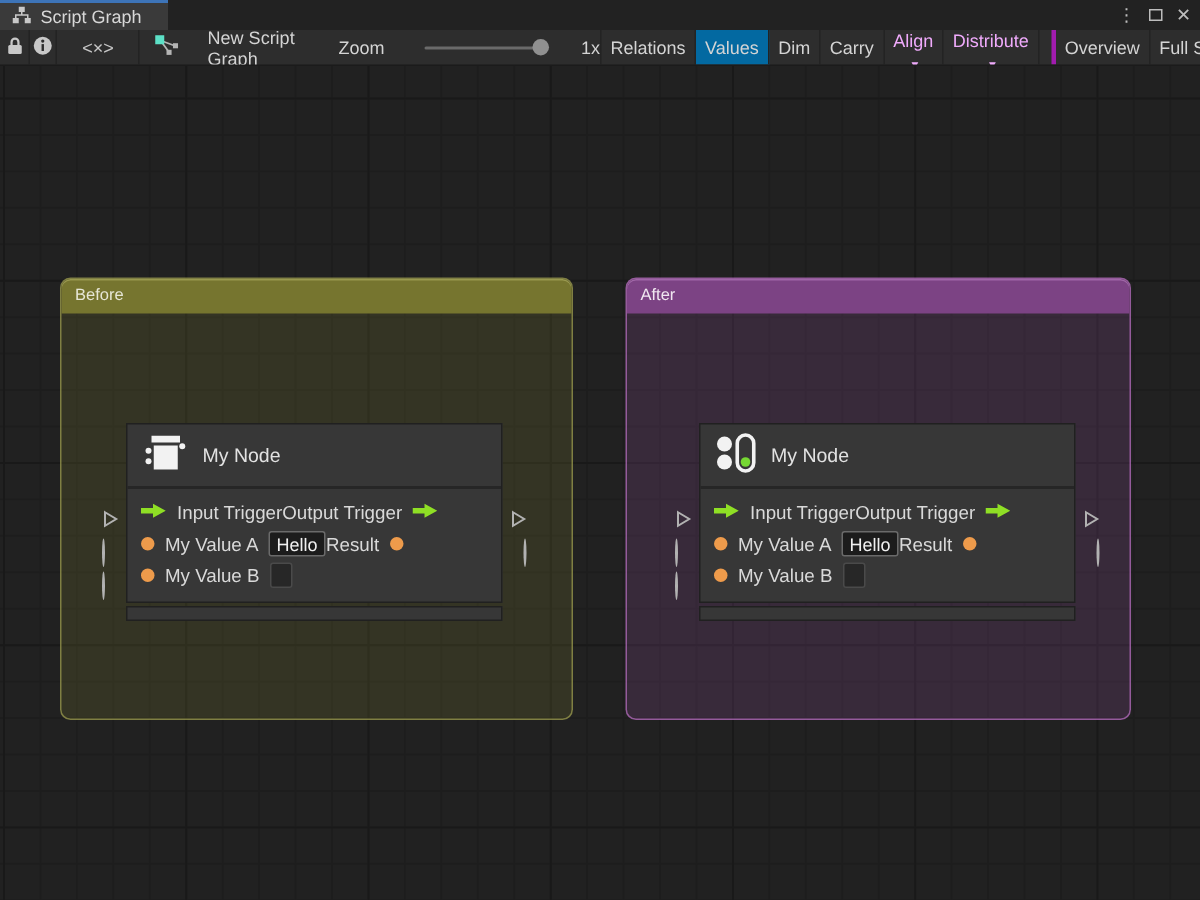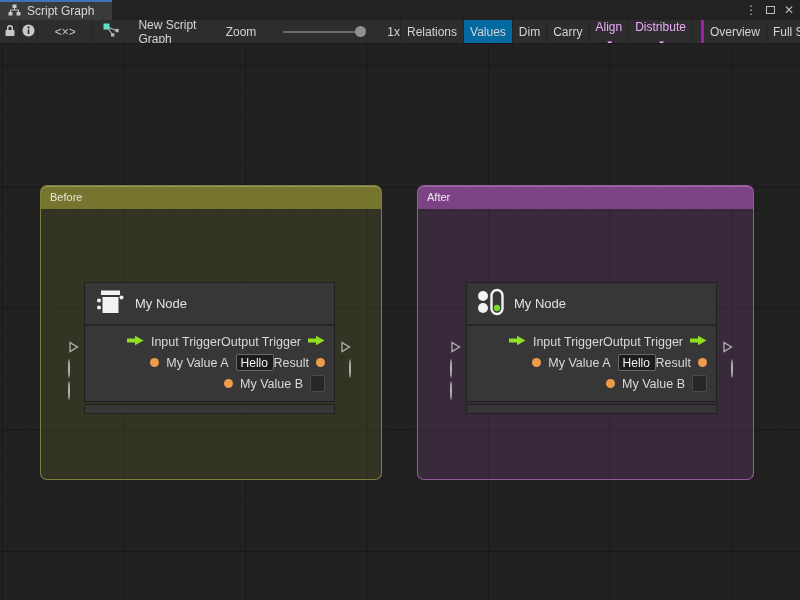--- a/index.html
+++ b/index.html
@@ -69,21 +69,21 @@
   
   .node { position:absolute; width:251px; }
   .node.n-before { left:84px; top:238px; }
   .node.n-after  { left:466px; top:238px; }
   .node-main { background:#373737; border:1px solid #202020; }
   .node-header { height:43px; display:flex; align-items:center; gap:10px;
                  padding:0 10px; border-bottom:2px solid #262626;
                  color:#e2e2e2; font-size:13px; }
   .node-body { padding:5px 0 7px; }
   .prow { height:21px; display:flex; align-items:center;
-          justify-content:flex-end; padding:0 9px;
+          justify-content:flex-start; padding:0 9px;
           color:#d9d9d9; font-size:12.5px; }
   .pside { display:flex; align-items:center; gap:7px; }
   .vdot { width:9px; height:9px; border-radius:50%; background:#ee9b4b; }
   .vinput { height:17px; background:#1c1c1c; border:1px solid #6a6a6a;
             border-radius:2px; color:#f0f0f0; font-size:12px; padding:4px 4px;
             font-family:"Liberation Sans", sans-serif; }
   .vinput.hello { width:38px; }
   .vinput.empty { width:15px; background:#272727; border-color:#4a4a4a; }
   .node-footer { height:10px; margin-top:2px; background:#373737;
                  border:1px solid #202020; }

